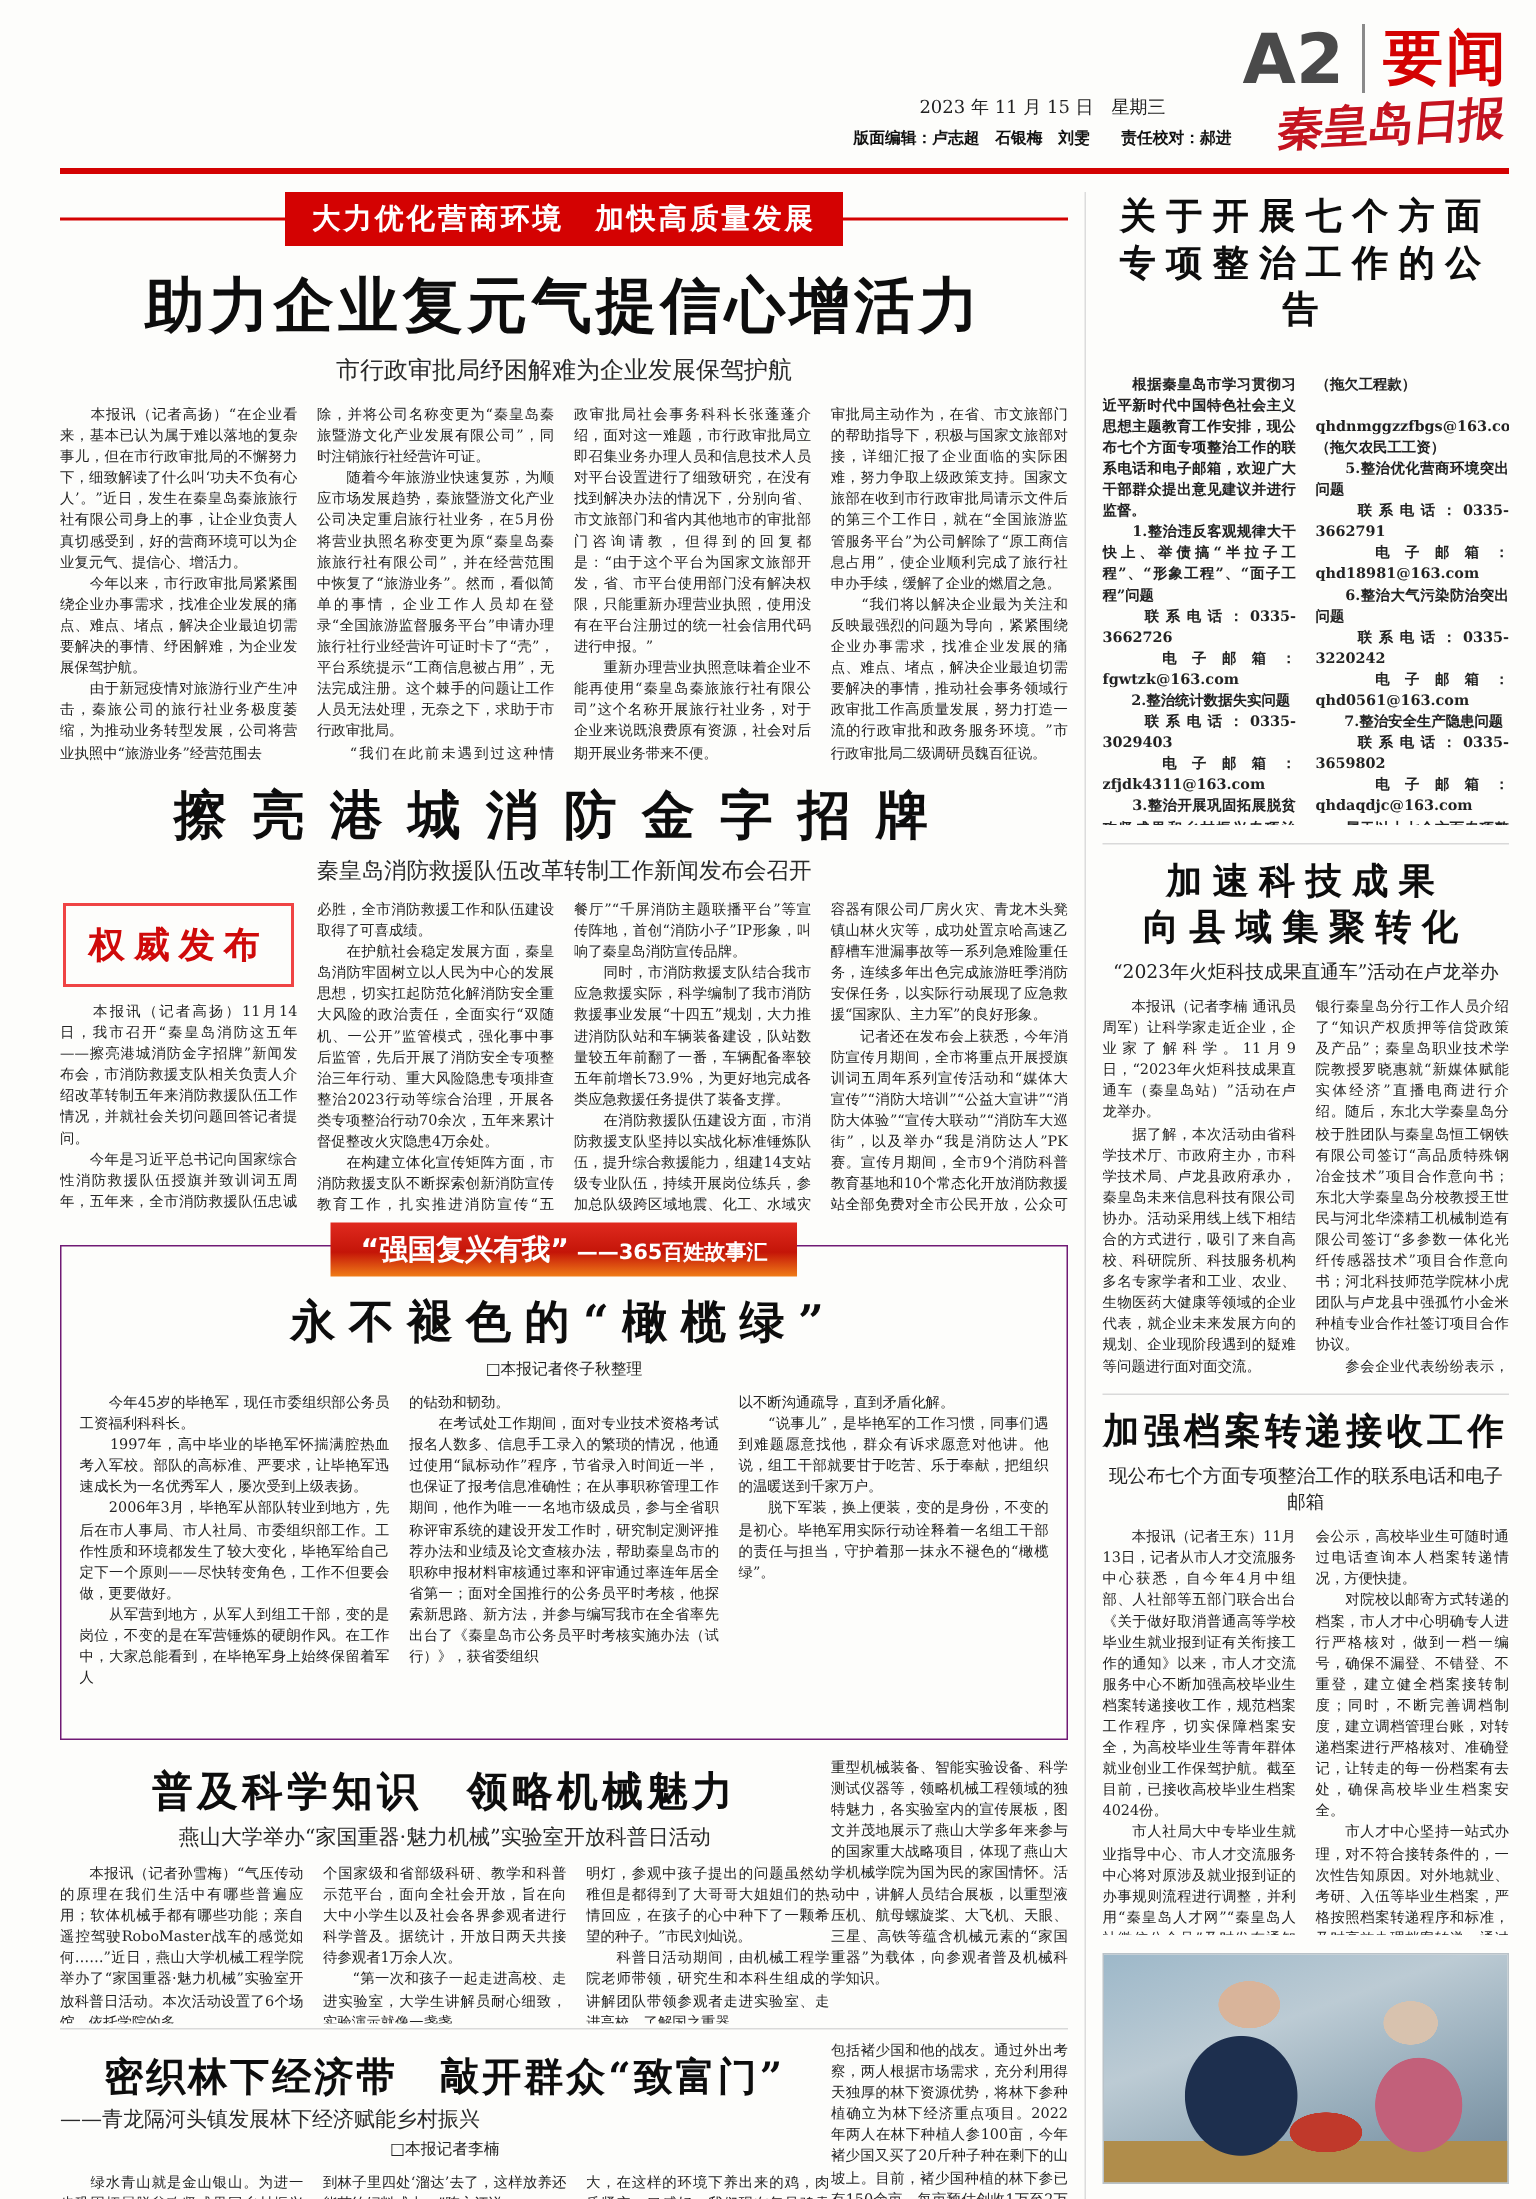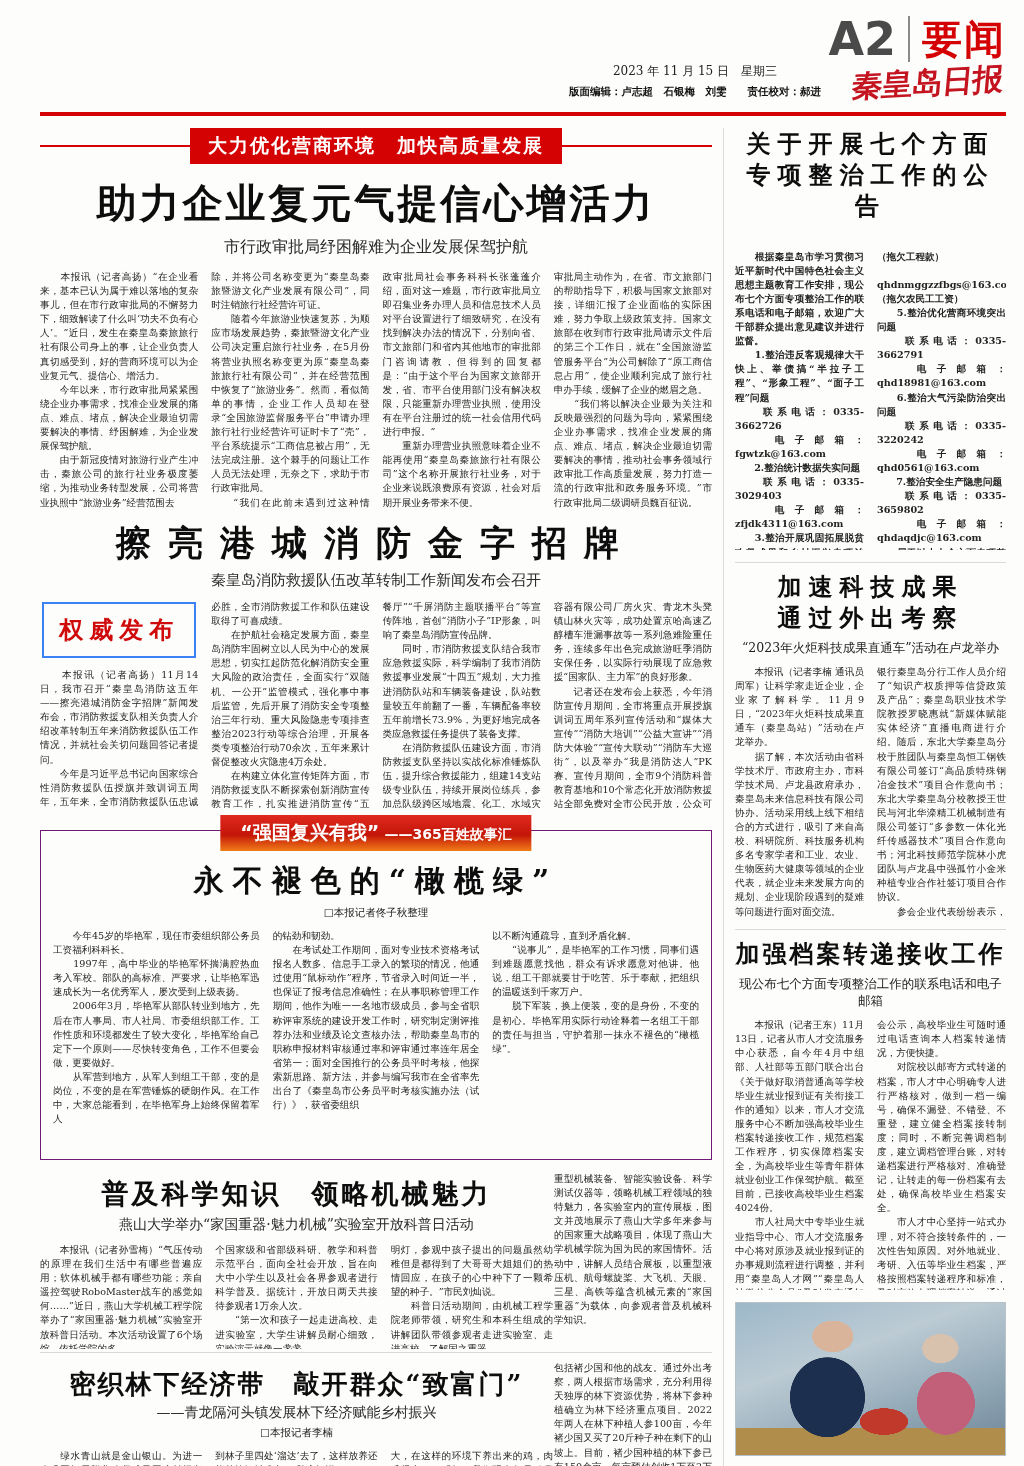--- a/index.html
+++ b/index.html
@@ -33,21 +33,21 @@
   .bline{flex:1;height:2px;background:#d40202;}
   .blabel{background:#d40202;color:#fff;font-size:19px;font-weight:900;padding:5px 18px;
           letter-spacing:2px;font-family:"DejaVu Sans","Liberation Sans",sans-serif;white-space:nowrap;}
   .h1{font-size:40px;font-weight:900;text-align:center;letter-spacing:3px;margin:12px 0 6px;color:#0d0d0d;}
   .h1sub{font-size:16px;text-align:center;margin-bottom:12px;color:#2a2a2a;}
   .sec-top .cols{height:240px;}
   
   .h2fire{font-size:35px;font-weight:900;text-align:center;letter-spacing:17px;margin:10px 0 2px;color:#0d0d0d;}
   .h2sub{font-size:15px;text-align:center;margin:4px 0 10px;color:#2a2a2a;}
   .sec-fire .cols{height:208px;}
-  .stamp{border:2px solid #3b82f6;color:#cf0a0a;font-weight:900;font-size:24px;letter-spacing:6px;
+  .stamp{border:2px solid #ef4444;color:#cf0a0a;font-weight:900;font-size:24px;letter-spacing:6px;
          text-align:center;padding:10px 0;margin:2px 2px 10px;}
   
   .olive{border:1px solid #701a75;position:relative;padding:24px 12px 8px;margin:22px 0 12px;}
   .olive-banner{position:absolute;top:-16px;left:50%;transform:translateX(-50%);
         background:linear-gradient(180deg,#e02a1f 0%,#c41508 55%,#f07c17 100%);
         color:#fff;padding:5px 20px;white-space:nowrap;
         font-family:"DejaVu Sans","Liberation Sans",sans-serif;}
   .olive-banner .big{font-size:19px;font-weight:900;}
   .olive-banner .small{font-size:14px;font-weight:bold;}
   .h2olive{font-size:30px;font-weight:900;text-align:center;letter-spacing:9px;margin:6px 0 4px;color:#0d0d0d;}
@@ -56,21 +56,21 @@
   
   .split{display:flex;gap:1px;}
   .split-main{flex:1;min-width:0;}
   .split-side{width:158px;overflow:hidden;}
   .h3{font-size:27px;font-weight:900;text-align:center;letter-spacing:3px;margin:4px 0 2px;color:#0d0d0d;}
   .h3sub{font-size:14px;text-align:center;margin:4px 0 9px;color:#2a2a2a;}
   .sec-sci{height:172px;margin-bottom:8px;}
   .sec-sci .cols{height:106px;}
   .sec-for{height:240px;}
   .h4{font-size:26px;font-weight:900;text-align:center;letter-spacing:2px;margin:6px 0 2px;color:#0d0d0d;}
-  .h4sub{font-size:14px;text-align:center;margin:2px 0 4px;color:#2a2a2a;}
+  .h4sub{font-size:14px;text-align:left;margin:2px 0 4px;color:#2a2a2a;}
   .sec-for .cols{height:138px;}
   
   .r-art{margin-bottom:12px;}
   .r-head{font-size:24px;font-weight:900;text-align:center;letter-spacing:7px;line-height:1.3;color:#0d0d0d;}
   .r-sub{font-size:12.5px;text-align:center;margin:7px 0 8px;color:#222;}
   .notice .cols{height:300px;margin-top:28px;font-weight:bold;}
   .tech .cols{height:252px;}
   .archive .r-head{letter-spacing:3px;}
   .archive .cols{height:272px;}
   .photo{height:152px;border:1px solid #b9c2c8;
@@ -246,21 +246,21 @@
 　　属于以上七个方面专项整治工作的问题或意见建议，请在工作时间拨打联系电话或通过电子邮件形式反映；其他不属于七个方面专项整治工作的信访问题，请向有关部门反映。
 　　特此公告。
 　　中共秦皇岛市委学习贯彻习近平新时代中国特色社会主义思想主题教育领导小组办公室
 　　2023年11月15日</div>
         </div>
       </div>
       <div class="hr-light"></div>
 
       <div class="r-art tech">
         <div class="r-head">加速科技成果</div>
-        <div class="r-head">通过外出考察</div>
+        <div class="r-head">向县域集聚转化</div>
         <div class="r-sub">“2023年火炬科技成果直通车”活动在卢龙举办</div>
         <div class="cols">
           <div class="col bt">　　本报讯（记者李楠 通讯员 周军）让科学家走近企业，企业家了解科学。11月9日，“2023年火炬科技成果直通车（秦皇岛站）”活动在卢龙举办。
 　　据了解，本次活动由省科学技术厅、市政府主办，市科学技术局、卢龙县政府承办，秦皇岛未来信息科技有限公司协办。活动采用线上线下相结合的方式进行，吸引了来自高校、科研院所、科技服务机构多名专家学者和工业、农业、生物医药大健康等领域的企业代表，就企业未来发展方向的规划、企业现阶段遇到的疑难等问题进行面对面交流。
 　　活动中，来自东北大学秦皇岛分校、河北师范大学等高校的8名教授针对卢龙特色产业课题进行科技成果项目路演、发布；秦皇岛银行、建设</div>
           <div class="col bt">银行秦皇岛分行工作人员介绍了“知识产权质押等信贷政策及产品”；秦皇岛职业技术学院教授罗晓惠就“新媒体赋能实体经济”直播电商进行介绍。随后，东北大学秦皇岛分校于胜团队与秦皇岛恒工钢铁有限公司签订“高品质特殊钢冶金技术”项目合作意向书；东北大学秦皇岛分校教授王世民与河北华滦精工机械制造有限公司签订“多参数一体化光纤传感器技术”项目合作意向书；河北科技师范学院林小虎团队与卢龙县中强孤竹小金米种植专业合作社签订项目合作协议。
 　　参会企业代表纷纷表示，本次活动为企业开拓新业务提供了新思路，进一步推动县域企业与高端创新资源、产业成果的深度融合，加速科技成果向县域集聚转化，促进县域经济高质量发展。</div>
         </div>
       </div>
       <div class="hr-light"></div>

